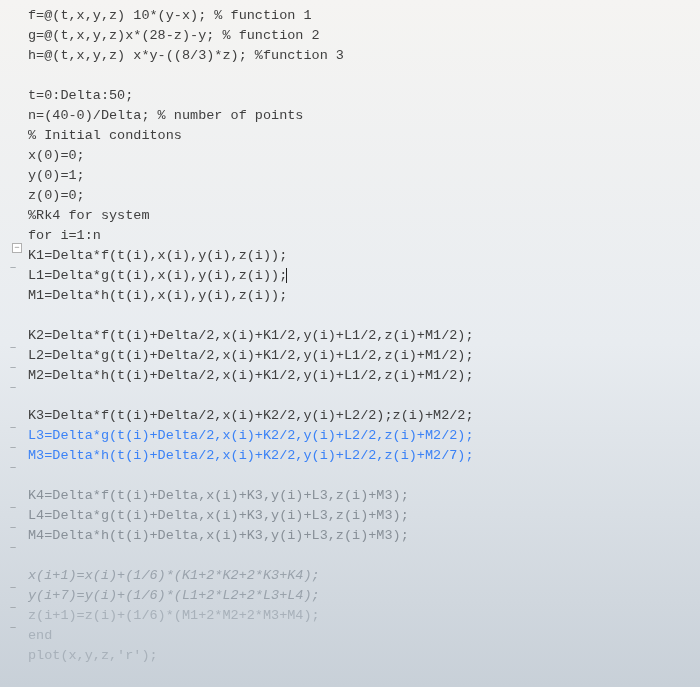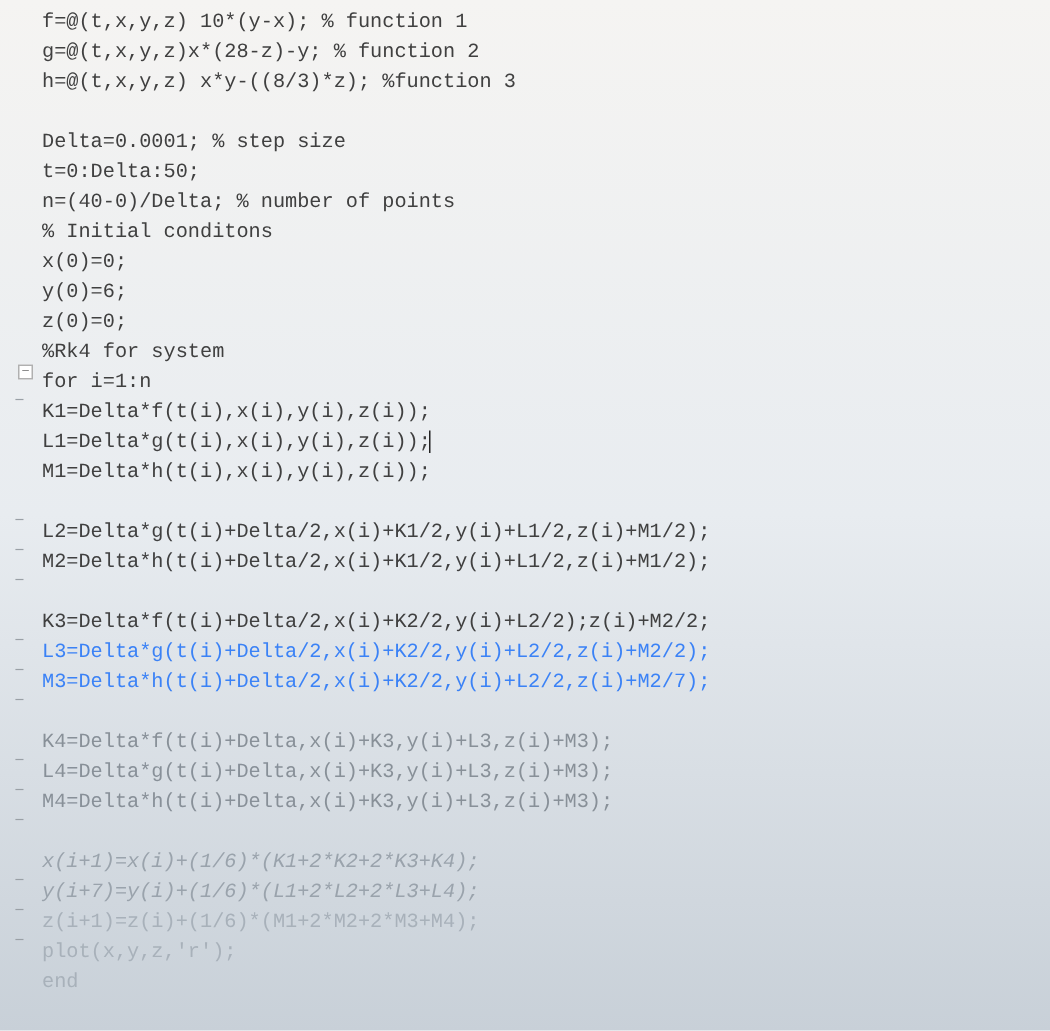--- a/index.html
+++ b/index.html
@@ -78,42 +78,42 @@
   <span class="gutter-mark" style="top:582px;">−</span>
   <span class="gutter-mark" style="top:602px;">−</span>
   <span class="gutter-mark" style="top:622px;">−</span>
 </div>
 
 <div>
 <div class="line">f=@(t,x,y,z) 10*(y-x); % function 1</div>
 <div class="line">g=@(t,x,y,z)x*(28-z)-y; % function 2</div>
 <div class="line">h=@(t,x,y,z) x*y-((8/3)*z); %function 3</div>
 <div class="blank"></div>
-<div class="line">Delta=0.0001; % step size</div>
 <div class="line">t=0:Delta:50;</div>
 <div class="line">n=(40-0)/Delta; % number of points</div>
 <div class="line">% Initial conditons</div>
 <div class="line">x(0)=0;</div>
-<div class="line">y(0)=6;</div>
+<div class="line">y(0)=1;</div>
 <div class="line">z(0)=0;</div>
 <div class="line">%Rk4 for system</div>
 <div class="line">for i=1:n</div>
 <div class="line">K1=Delta*f(t(i),x(i),y(i),z(i));</div>
 <div class="line"><span>L1=Delta*g(t(i),x(i),y(i),z(i));</span><span class="cursor"></span></div>
 <div class="line">M1=Delta*h(t(i),x(i),y(i),z(i));</div>
 <div class="blank"></div>
+<div class="line">K2=Delta*f(t(i)+Delta/2,x(i)+K1/2,y(i)+L1/2,z(i)+M1/2);</div>
 <div class="line">L2=Delta*g(t(i)+Delta/2,x(i)+K1/2,y(i)+L1/2,z(i)+M1/2);</div>
 <div class="line">M2=Delta*h(t(i)+Delta/2,x(i)+K1/2,y(i)+L1/2,z(i)+M1/2);</div>
 <div class="blank"></div>
 <div class="line">K3=Delta*f(t(i)+Delta/2,x(i)+K2/2,y(i)+L2/2);z(i)+M2/2;</div>
 <div class="line faded1">L3=Delta*g(t(i)+Delta/2,x(i)+K2/2,y(i)+L2/2,z(i)+M2/2);</div>
 <div class="line faded1">M3=Delta*h(t(i)+Delta/2,x(i)+K2/2,y(i)+L2/2,z(i)+M2/7);</div>
 <div class="blank"></div>
 <div class="line faded2">K4=Delta*f(t(i)+Delta,x(i)+K3,y(i)+L3,z(i)+M3);</div>
 <div class="line faded2">L4=Delta*g(t(i)+Delta,x(i)+K3,y(i)+L3,z(i)+M3);</div>
 <div class="line faded2">M4=Delta*h(t(i)+Delta,x(i)+K3,y(i)+L3,z(i)+M3);</div>
 <div class="blank"></div>
 <div class="line faded3">x(i+1)=x(i)+(1/6)*(K1+2*K2+2*K3+K4);</div>
 <div class="line faded3">y(i+7)=y(i)+(1/6)*(L1+2*L2+2*L3+L4);</div>
 <div class="line faded4">z(i+1)=z(i)+(1/6)*(M1+2*M2+2*M3+M4);</div>
+<div class="line faded4">end</div>
 <div class="line faded4">plot(x,y,z,'r');</div>
-<div class="line faded4">end</div>
 </div>
 
 </body></html>

